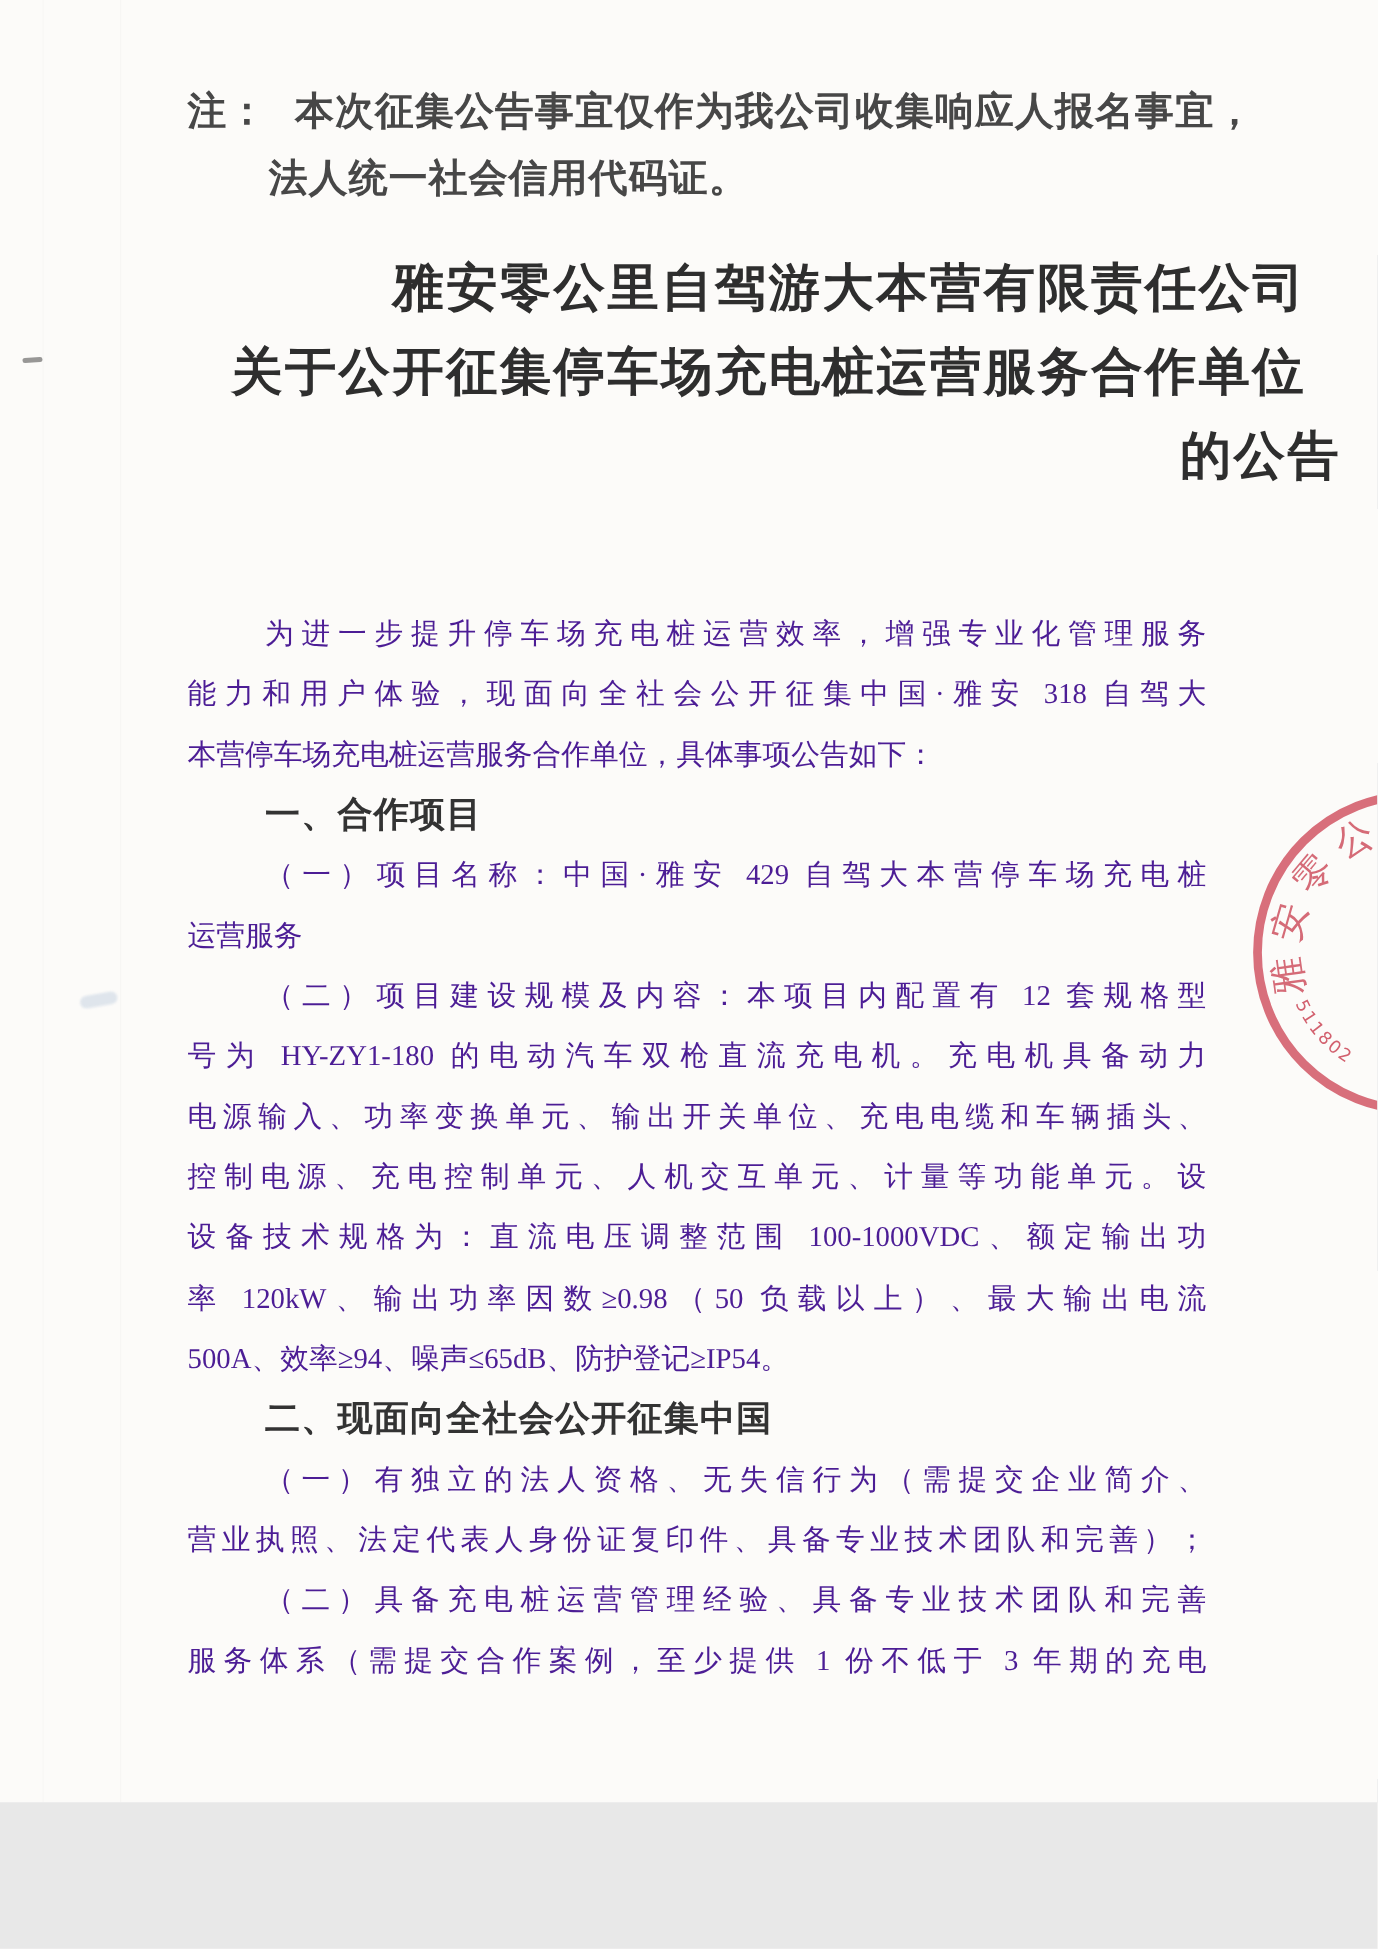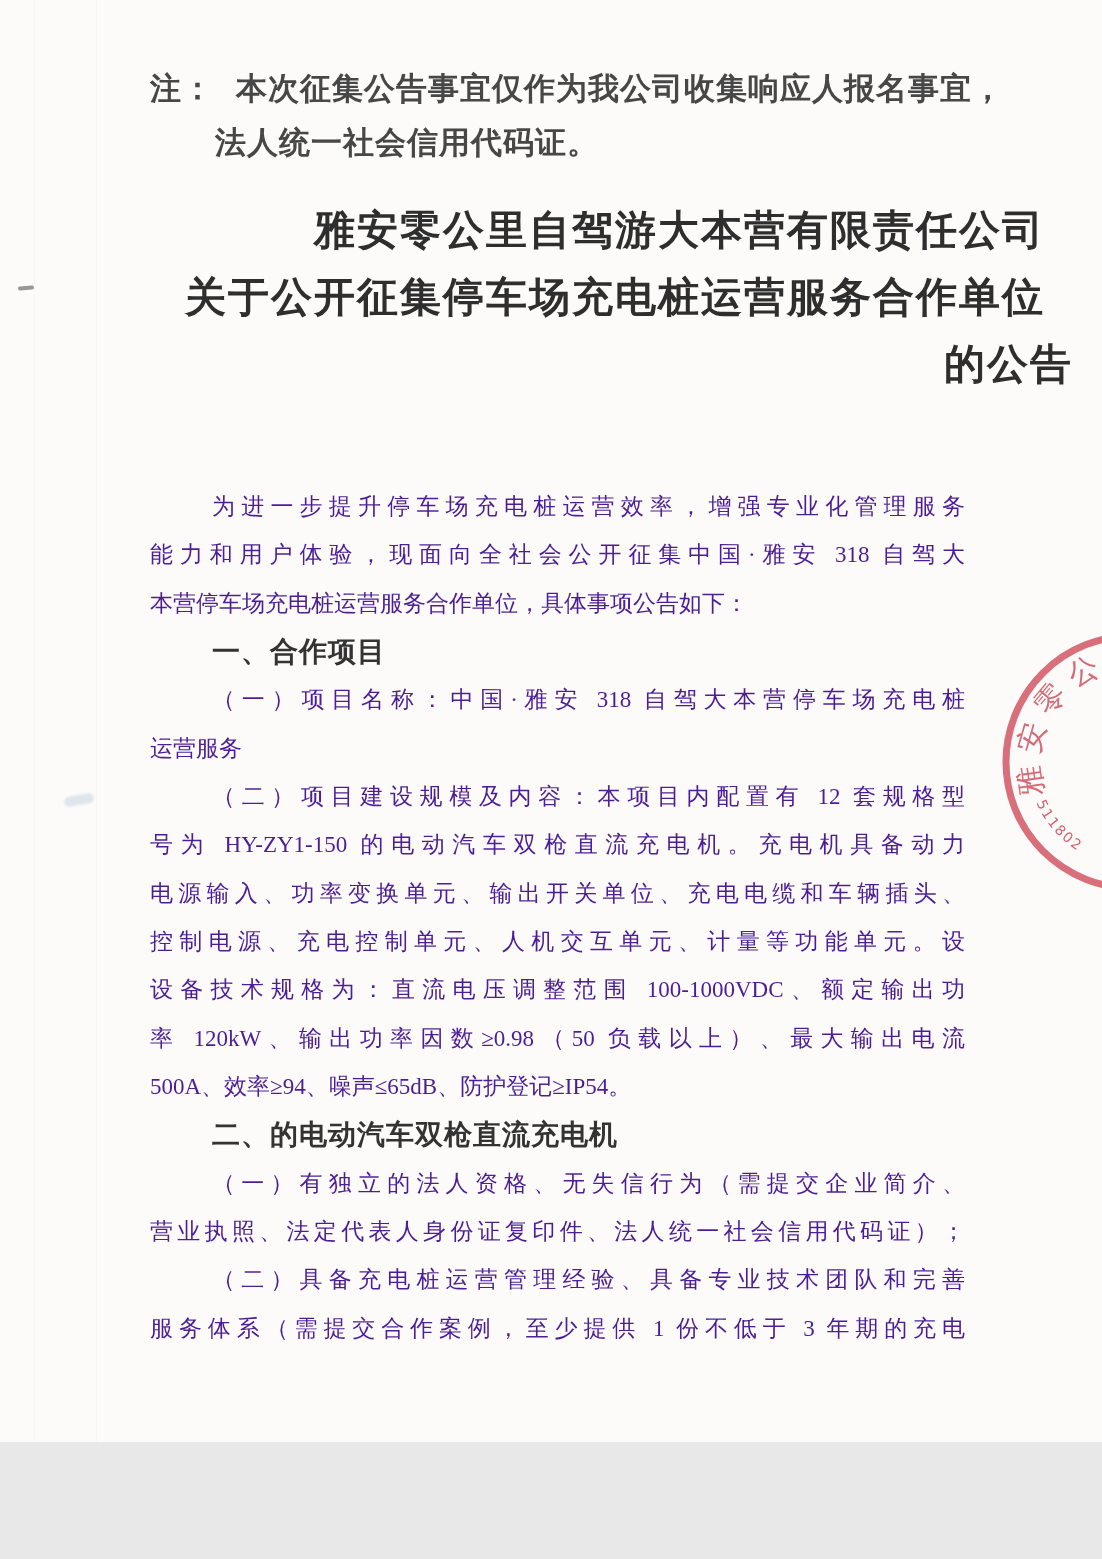--- a/index.html
+++ b/index.html
@@ -113,32 +113,32 @@
   <div class="note-line note-line2">法人统一社会信用代码证。</div>
 
   <div class="title-line title-line1">雅安零公里自驾游大本营有限责任公司</div>
   <div class="title-line title-line2">关于公开征集停车场充电桩运营服务合作单位</div>
   <div class="title-line title-line3">的公告</div>
 
   <div class="body-line indent jf" style="top:483px">为进一步提升停车场充电桩运营效率，增强专业化管理服务</div>
   <div class="body-line jf" style="top:531px">能力和用户体验，现面向全社会公开征集中国·雅安 318 自驾大</div>
   <div class="body-line" style="top:580px">本营停车场充电桩运营服务合作单位，具体事项公告如下：</div>
   <div class="body-line indent hd" style="top:628px">一、合作项目</div>
-  <div class="body-line indent jf" style="top:676px">（一）项目名称：中国·雅安 318 自驾大本营停车场充电桩</div>
+  <div class="body-line indent jf" style="top:676px">（一）项目名称：中国·雅安 429 自驾大本营停车场充电桩</div>
   <div class="body-line" style="top:725px">运营服务</div>
   <div class="body-line indent jf" style="top:773px">（二）项目建设规模及内容：本项目内配置有 12 套规格型</div>
-  <div class="body-line jf" style="top:821px">号为 HY-ZY1-150 的电动汽车双枪直流充电机。充电机具备动力</div>
+  <div class="body-line jf" style="top:821px">号为 HY-ZY1-180 的电动汽车双枪直流充电机。充电机具备动力</div>
   <div class="body-line jf" style="top:870px">电源输入、功率变换单元、输出开关单位、充电电缆和车辆插头、</div>
   <div class="body-line jf" style="top:918px">控制电源、充电控制单元、人机交互单元、计量等功能单元。设</div>
   <div class="body-line jf" style="top:966px">设备技术规格为：直流电压调整范围 100-1000VDC、额定输出功</div>
   <div class="body-line jf" style="top:1015px">率 120kW、输出功率因数≥0.98（50 负载以上）、最大输出电流</div>
   <div class="body-line" style="top:1063px">500A、效率≥94、噪声≤65dB、防护登记≥IP54。</div>
-  <div class="body-line indent hd" style="top:1111px">二、的电动汽车双枪直流充电机</div>
+  <div class="body-line indent hd" style="top:1111px">二、现面向全社会公开征集中国</div>
   <div class="body-line indent jf" style="top:1160px">（一）有独立的法人资格、无失信行为（需提交企业简介、</div>
-  <div class="body-line jf" style="top:1208px">营业执照、法定代表人身份证复印件、法人统一社会信用代码证）；</div>
+  <div class="body-line jf" style="top:1208px">营业执照、法定代表人身份证复印件、具备专业技术团队和完善）；</div>
   <div class="body-line indent jf" style="top:1256px">（二）具备充电桩运营管理经验、具备专业技术团队和完善</div>
   <div class="body-line jf" style="top:1305px">服务体系（需提交合作案例，至少提供 1 份不低于 3 年期的充电</div>
 
   <svg class="seal-svg" width="1102" height="1559" viewBox="0 0 1102 1559">
     <defs>
       <path id="sealTextPath" d="M 1044.6 793.8 A 93 93 0 1 1 1163.8 849.4" fill="none"></path>
       <path id="sealCodePath" d="M 1035.6 801 A 104 104 0 0 0 1184 852" fill="none"></path>
     </defs>
     <circle cx="1132" cy="762" r="126" fill="none" stroke="rgba(209,86,101,0.85)" stroke-width="7"></circle>
     <text class="seal-arc-text">

